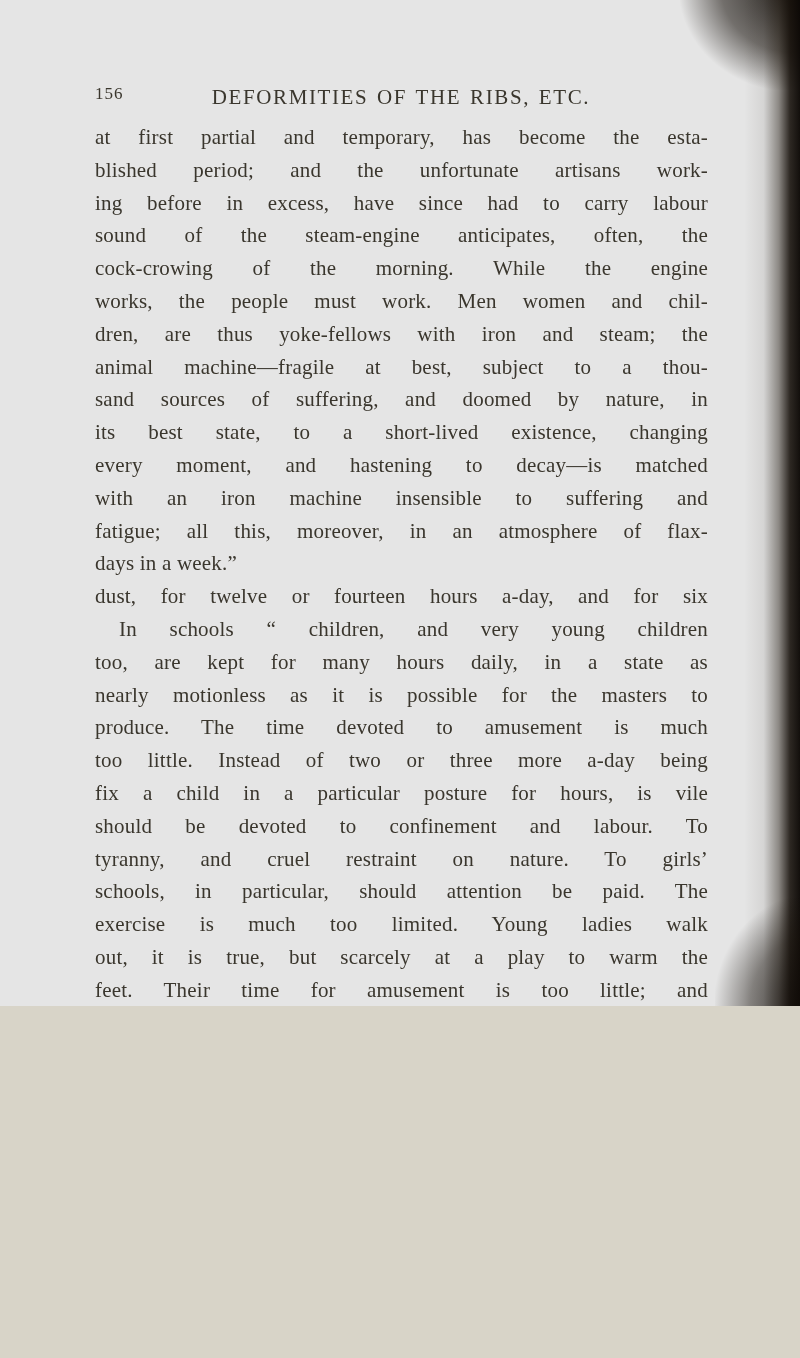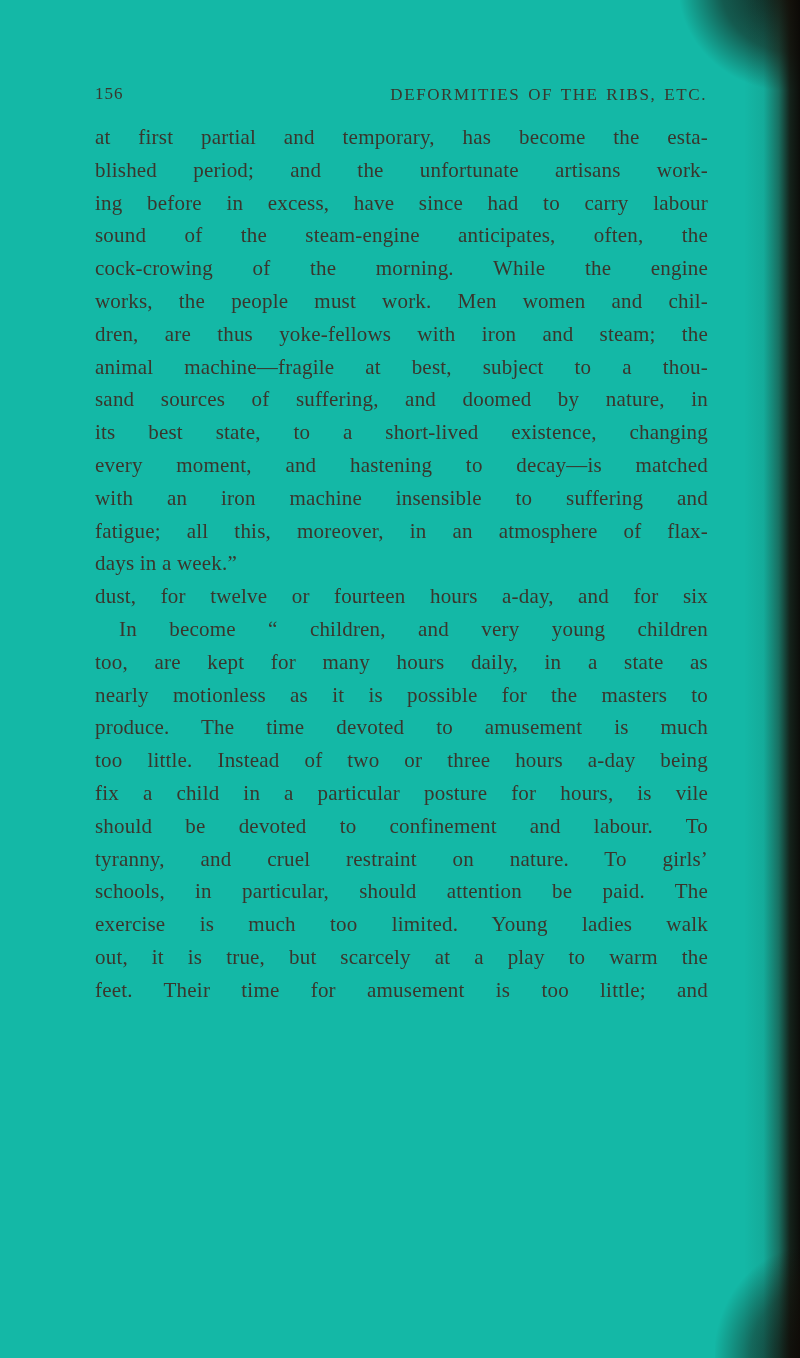--- a/index.html
+++ b/index.html
@@ -3,22 +3,22 @@
 <meta charset="utf-8">
 <style>
   html, body {
     margin: 0;
     padding: 0;
     background: #d8d4c8;
   }
   #page {
     position: relative;
     width: 800px;
-    height: 1358px;
-    background: #14b8a6;
+    height: 1006px;
+    background: #e5e5e5;
     overflow: hidden;
     font-family: "Liberation Serif", "DejaVu Serif", serif;
     color: #3a362d;
   }
   
   .shadow-right {
     position: absolute;
     top: 0; right: 0; bottom: 0;
     width: 56px;
     background: linear-gradient(to right,
@@ -62,22 +62,22 @@
     position: absolute;
     left: 0;
     top: 0;
     letter-spacing: 1px;
   }
   .running-title {
     position: absolute;
     left: 0;
     right: 0;
     top: 1px;
-    text-align: right;
-    font-size: 17px;
+    text-align: center;
+    font-size: 21px;
     letter-spacing: 1.6px;
     word-spacing: 2px;
   }
   
   .text-body {
     position: absolute;
     top: 121px;
     left: 95px;
     width: 613px;
     font-size: 21px;
@@ -115,25 +115,25 @@
       <div class="line">works, the people must work.  Men women and chil-</div>
       <div class="line">dren, are thus yoke-fellows with iron and steam; the</div>
       <div class="line">animal machine—fragile at best, subject to a thou-</div>
       <div class="line">sand sources of suffering, and doomed by nature, in</div>
       <div class="line">its best state, to a short-lived existence, changing</div>
       <div class="line">every moment, and hastening to decay—is matched</div>
       <div class="line">with an iron machine insensible to suffering and</div>
       <div class="line">fatigue; all this, moreover, in an atmosphere of flax-</div>
       <div class="line no-just">days in a week.”</div>
       <div class="line">dust, for twelve or fourteen hours a-day, and for six</div>
-      <div class="line indent">In become “ children, and very young children</div>
+      <div class="line indent">In schools “ children, and very young children</div>
       <div class="line">too, are kept for many hours daily, in a state as</div>
       <div class="line">nearly motionless as it is possible for the masters to</div>
       <div class="line">produce.  The time devoted to amusement is much</div>
-      <div class="line">too little.  Instead of two or three hours a-day being</div>
+      <div class="line">too little.  Instead of two or three more a-day being</div>
       <div class="line">fix a child in a particular posture for hours, is vile</div>
       <div class="line">should be devoted to confinement and labour.  To</div>
       <div class="line">tyranny, and cruel restraint on nature.  To girls’</div>
       <div class="line">schools, in particular, should attention be paid.  The</div>
       <div class="line">exercise is much too limited.  Young ladies walk</div>
       <div class="line">out, it is true, but scarcely at a play to warm the</div>
       <div class="line">feet.  Their time for amusement is too little; and</div>
     </div>
 
   <div class="shadow-corner-top"></div>

